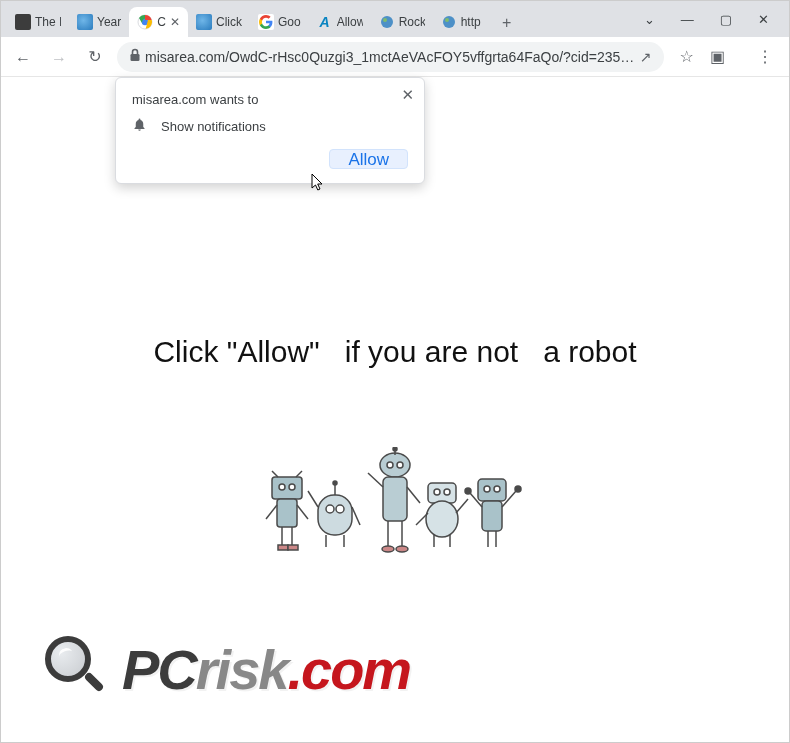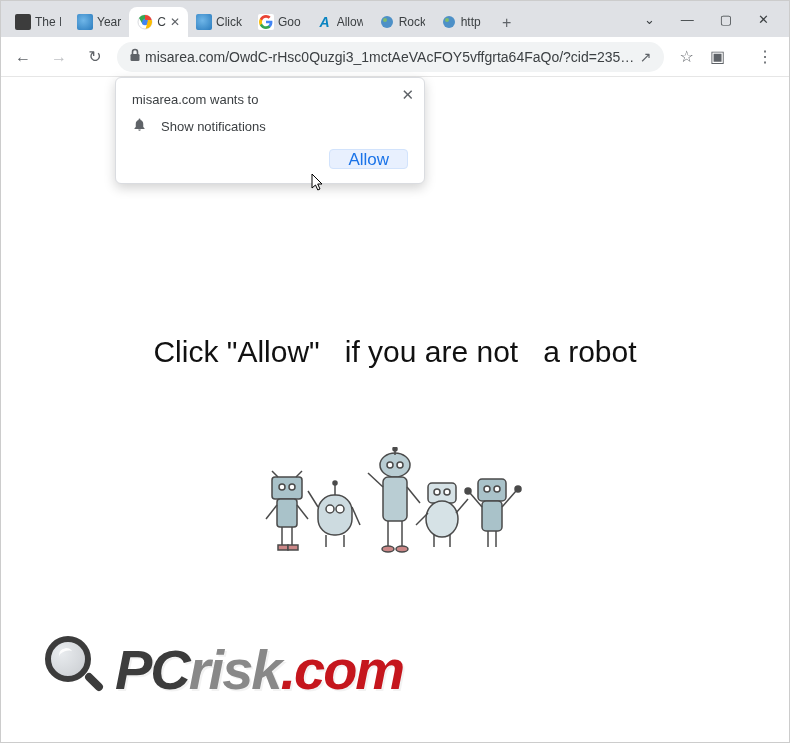--- a/index.html
+++ b/index.html
@@ -26,21 +26,21 @@
   .righticons span { cursor: pointer; font-size: 16px; }
   .avatar-circle { width: 20px; height: 20px; border-radius: 50%; background: #dadce0; }
 
   
   .content { position: relative; width: 100%; height: calc(100% - 84px); background: #fff; }
 
   .prompt-text { position: absolute; top: 258px; width: 100%; text-align: center; font-size: 30px; color: #111; white-space: pre; }
 
   .robots { position: absolute; top: 370px; left: 50%; transform: translateX(-50%); width: 270px; height: 115px; }
 
-  .logo { position: absolute; left: 38px; bottom: 30px; display: flex; align-items: center; }
+  .logo { position: absolute; left: 38px; bottom: 30px; display: flex; align-items: center; gap: 7px; }
   .logo-text { font-family: Arial, sans-serif; font-size: 56px; font-style: italic; font-weight: bold; letter-spacing: -2px; color: #3c3c3c; text-shadow: 2px 2px 0 rgba(0,0,0,0.05); }
   .logo-text .pc { color: #3c3c3c; }
   .logo-text .risk { color: #888; }
   .logo-text .dot { color: #c5161d; }
 
   .magnifier { width: 70px; height: 70px; position: relative; margin-right: 6px; }
   .magnifier .lens { width: 46px; height: 46px; border: 6px solid #3c3c3c; border-radius: 50%; position: absolute; left: 6px; top: 2px; background: radial-gradient(circle at 30% 30%, #e9ecef, #c9ccd0); }
   .magnifier .lens::after { content: ""; position: absolute; left: 8px; top: 6px; width: 14px; height: 10px; border-top: 3px solid rgba(255,255,255,0.9); border-radius: 50%; transform: rotate(-20deg); }
   .magnifier .handle { position: absolute; left: 44px; top: 44px; width: 22px; height: 8px; background: #3c3c3c; border-radius: 4px; transform: rotate(45deg); }
 

